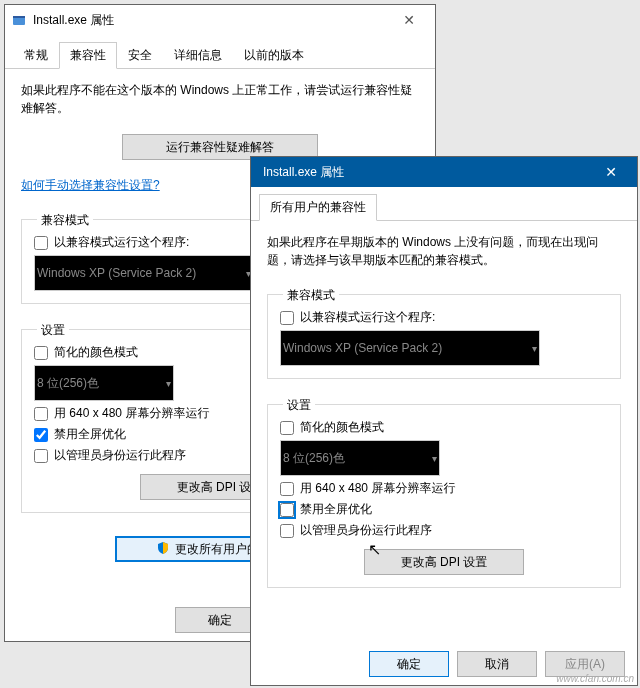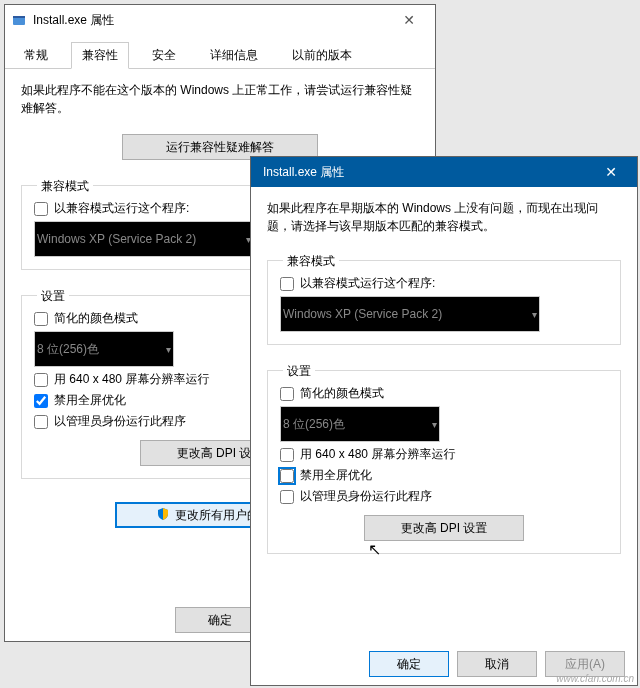--- a/index.html
+++ b/index.html
@@ -43,21 +43,21 @@
     cursor: pointer;
     font-size: 14px;
   }
   .titlebar.light .close-btn { color: #555; }
   .titlebar.dark .close-btn { color: #fff; }
 
   .tabstrip {
     display: flex;
     padding: 6px 8px 0 8px;
     border-bottom: 1px solid #ccc;
-    gap: 12px;
+    gap: 0;
     flex-shrink: 0;
   }
   .tab {
     padding: 4px 10px;
     font-size: 12px;
     color: #000;
     cursor: pointer;
     border: 1px solid transparent;
     border-bottom: none;
     position: relative;
@@ -165,20 +165,21 @@
     <div class="tab">安全</div>
     <div class="tab">详细信息</div>
     <div class="tab">以前的版本</div>
   </div>
 
   <div class="body">
     <div class="descr">如果此程序不能在这个版本的 Windows 上正常工作，请尝试运行兼容性疑难解答。</div>
     <div class="center">
       <div class="btn" style="width:196px">运行兼容性疑难解答</div>
     </div>
+    <div class="link">如何手动选择兼容性设置?</div>
 
     <div class="fieldset">
       <span class="legend">兼容模式</span>
       <label class="row">
         <input type="checkbox" style="">
         <span>以兼容模式运行这个程序:</span>
       </label>
       <div class="select">
         <span>Windows XP (Service Pack 2)</span>
         <span class="chev">▾</span>
@@ -232,20 +233,23 @@
 </div>
 
 <div class="window w2">
   <div class="titlebar dark">
     <span class="ttl" style="padding-left:6px">Install.exe 属性</span>
     <div class="close-btn">
       <span>✕</span>
     </div>
   </div>
 
+  <div class="tabstrip">
+    <div class="tab active">所有用户的兼容性</div>
+  </div>
 
   <div class="body">
     <div class="descr">如果此程序在早期版本的 Windows 上没有问题，而现在出现问题，请选择与该早期版本匹配的兼容模式。</div>
 
     <div class="fieldset">
       <span class="legend">兼容模式</span>
       <label class="row">
         <input type="checkbox" style="">
         <span>以兼容模式运行这个程序:</span>
       </label>

